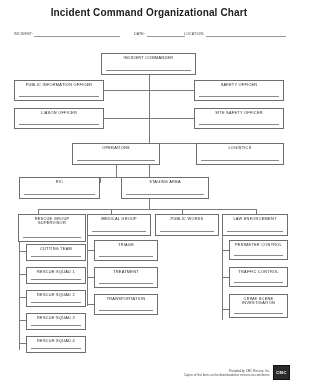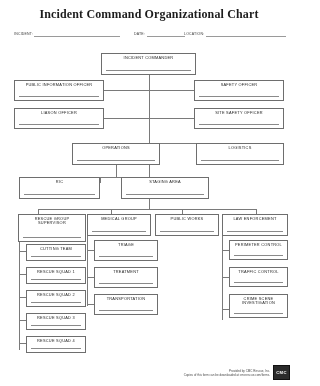--- a/index.html
+++ b/index.html
@@ -9,24 +9,23 @@
     font-family:"Liberation Sans", sans-serif;
     color:#231f20;
     overflow:hidden;
     position:relative;
   }
   #sheet{position:absolute;inset:0;}
 
   .title{
     position:absolute;left:0;top:7px;width:298px;
     text-align:center;
-    font-size:12px;font-weight:bold;
+    font-size:10px;font-weight:bold;
     letter-spacing:.15px;
     color:#1d1d1d;
-    font-family:Liberation Serif, serif;
   }
 
   
   .formrow{position:absolute;left:14px;top:28px;width:272px;height:9px;}
   .fld{position:absolute;top:0;display:flex;align-items:flex-end;height:9px;}
   .fld .lbl{font-size:3.5px;letter-spacing:.2px;color:#3a3a3a;white-space:nowrap;line-height:5px;}
   .fld .rule{border-bottom:.5px solid #9a9a9a;height:5px;margin-left:1.5px;}
 
   
   .box{

